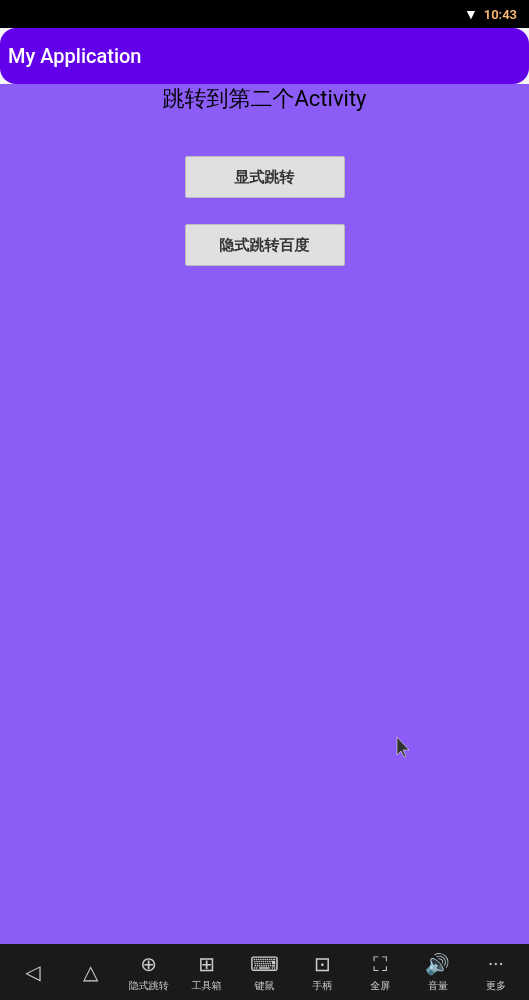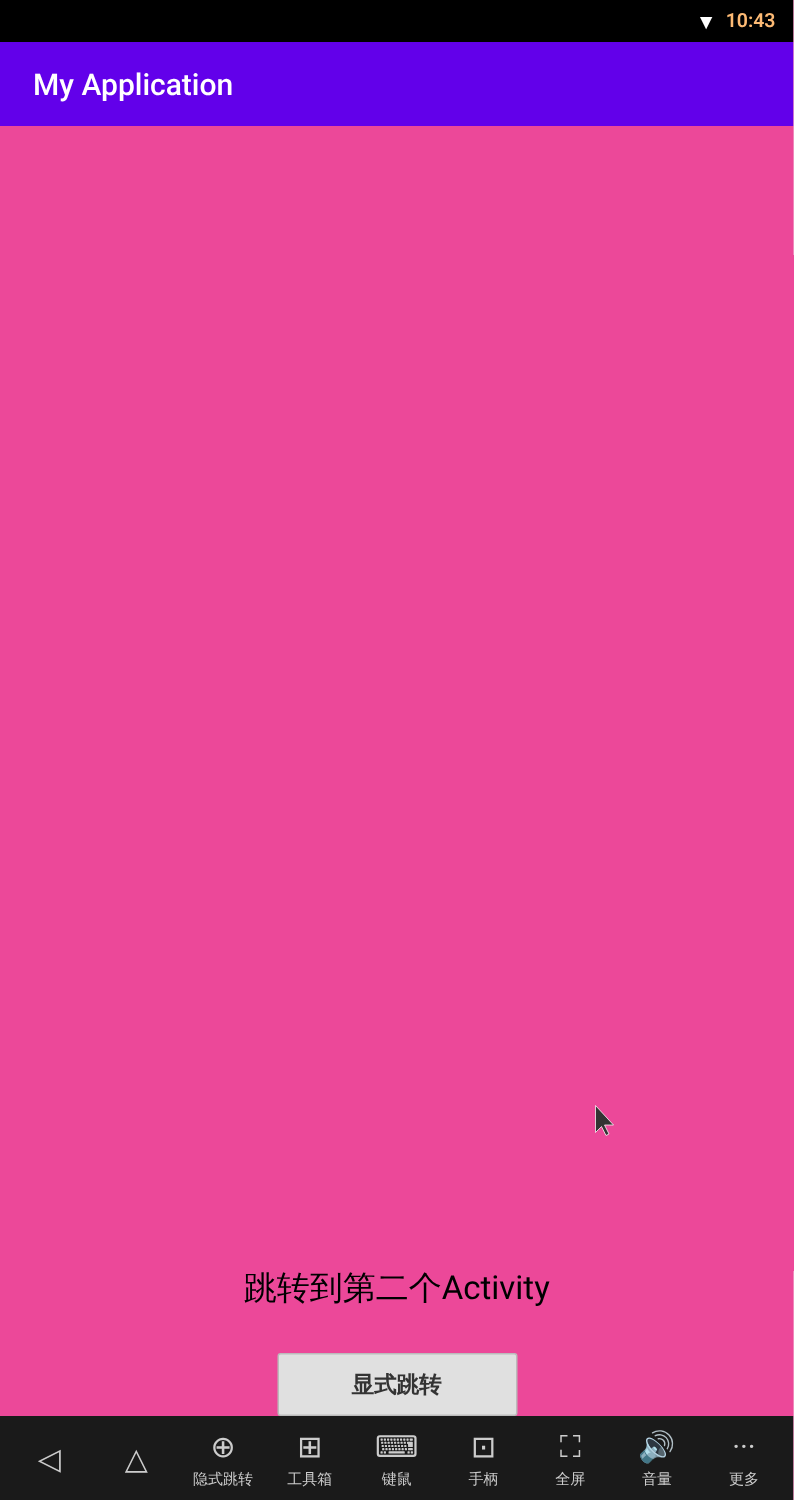--- a/index.html
+++ b/index.html
@@ -40,39 +40,40 @@
       font-size: 14px;
     }
 
     
     .app-bar {
       width: 100%;
       height: 56px;
       background: #6200ea;
       display: flex;
       align-items: center;
-      padding: 0 22px;
+      padding: 0 8px;
+      border-radius: 16px;
     }
 
     .app-title {
       color: #ffffff;
       font-size: 20px;
       font-weight: 500;
     }
 
     
     .main-content {
       width: 100%;
       height: calc(1000px - 28px - 56px - 56px);
-      background: #ec4899;
+      background: #8b5cf6;
       display: flex;
       flex-direction: column;
       align-items: center;
-      justify-content: flex-end;
-      gap: 0;
+      justify-content: flex-start;
+      gap: 14px;
     }
 
     .heading-text {
       font-size: 22px;
       color: #000;
       margin-bottom: 28px;
       font-weight: 400;
     }
 
     .action-button {
@@ -153,20 +154,21 @@
   <span class="status-bar-time">10:43</span>
 </div>
 
 <div class="app-bar">
   <span class="app-title">My Application</span>
 </div>
 
 <div class="main-content">
   <div class="heading-text">跳转到第二个Activity</div>
   <button class="action-button">显式跳转</button>
+  <button class="action-button">隐式跳转百度</button>
 </div>
 
 <div class="cursor-dot">
   <svg class="cursor-svg" viewBox="0 0 20 24" fill="none" xmlns="http://www.w3.org/2000/svg">
     <path d="M4 2 L4 20 L8 16 L11 22 L13 21 L10 15 L16 15 Z" fill="#333" stroke="#fff" stroke-width="0.5"></path>
   </svg>
 </div>
 
 <div class="bottom-nav">
   <div class="nav-item">

